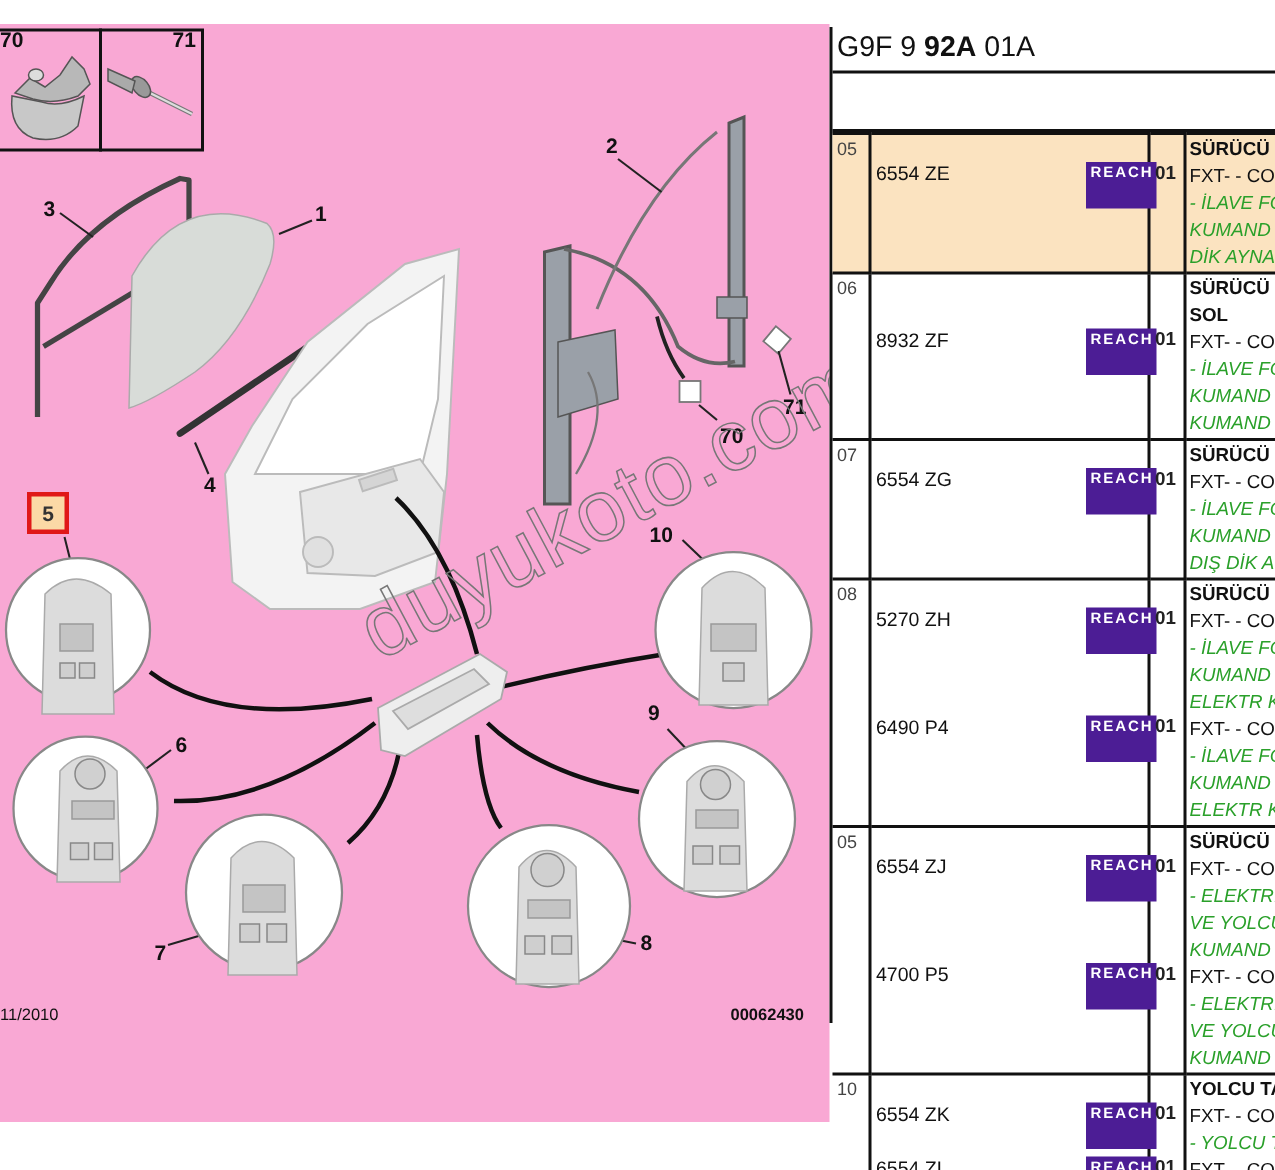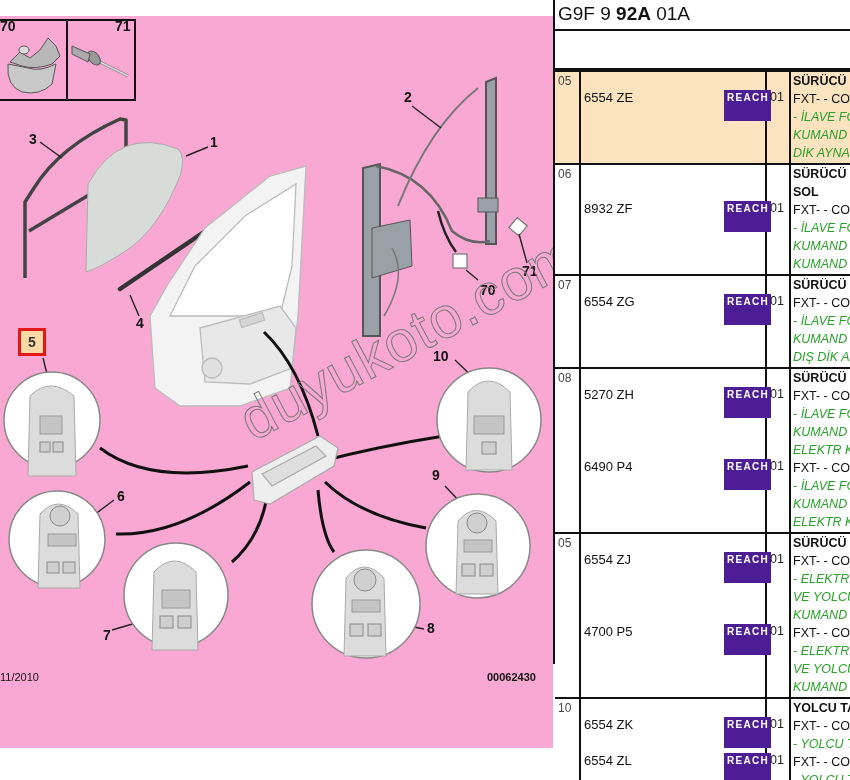--- a/index.html
+++ b/index.html
@@ -10,30 +10,30 @@
   .diagram svg { position: absolute; left: 0; top: 0; }
   .callout { position: absolute; font-family: "Liberation Sans", sans-serif; font-weight: bold; font-size: 14px; color: #111; }
   .footer-date { position: absolute; left: 0; top: 655px; font-weight: normal; font-size: 11px; color: #111; }
   .footer-code { position: absolute; left: 487px; top: 655px; font-weight: bold; font-size: 11px; color: #111; text-align: right; }
   .selected-ref { position: absolute; left: 18px; top: 312px; width: 28px; height: 28px; border: 3px solid #e01818; background: #fbd9a6; box-sizing: border-box; display: flex; align-items: center; justify-content: center; font-weight: bold; font-size: 14px; color: #333; }
   .inset-box { position: absolute; top: 3px; height: 82px; border: 2px solid #111; box-sizing: border-box; }
   .inset-label { position: absolute; top: 2px; font-weight: bold; font-size: 14px; color: #111; }
   .watermark { position: absolute; left: 228px; top: 378px; font-family: "Liberation Sans", sans-serif; font-size: 58px; color: transparent; -webkit-text-stroke: 1px #777; transform: rotate(-28deg); transform-origin: left top; letter-spacing: 1px; white-space: nowrap; pointer-events: none; }
 
   
-  .parts { position: absolute; left: 553px; top: 0; width: 297px; height: 664px; border-left: 2px solid #111; box-sizing: border-box; background: #fff; }
+  .parts { position: absolute; left: 553px; top: 18px; width: 297px; height: 664px; border-left: 2px solid #111; box-sizing: border-box; background: #fff; }
   .parts-title { height: 29px; border-bottom: 2px solid #111; font-size: 19px; padding-left: 3px; line-height: 27px; color: #111; white-space: nowrap; }
   .parts-title b { font-weight: bold; }
   .parts-subhead { height: 37px; border-bottom: 2px solid #111; }
   table.rows { border-collapse: collapse; width: 320px; table-layout: fixed; }
   table.rows td { border: 2px solid #111; vertical-align: top; padding: 0; font-size: 12.5px; color: #111; }
   table.rows tr.selected td { background: #fbe3c0; }
   td.ref { width: 21px; padding: 2px 0 0 3px !important; color: #444 !important; font-size: 12px !important; border-left: none !important; }
   td.part { width: 184px; }
-  td.qty { width: 22px; }
+  td.qty { width: 22px; font-weight: bold; }
   td.desc { width: 90px; }
   .part-line { position: relative; height: 18px; margin-top: 0; }
   .part-no { position: absolute; left: 3px; font-weight: normal; font-size: 13px; }
   .reach { position: absolute; left: 143px; top: 0px; background: #4c1d95; color: #fff; font-size: 10px; font-weight: bold; letter-spacing: 1.3px; padding: 1px 2px 17px 3px; line-height: 13px; }
   .qty-line { position: relative; height: 18px; padding-left: 3px; font-size: 12.5px; color: #222; }
   .desc-line { white-space: nowrap; overflow: hidden; line-height: 18px; padding-left: 2px; font-size: 12.5px; }
   .desc-title { font-weight: bold; }
   .desc-note { color: #2aa02a; font-style: italic; }
 </style>
 </head>

